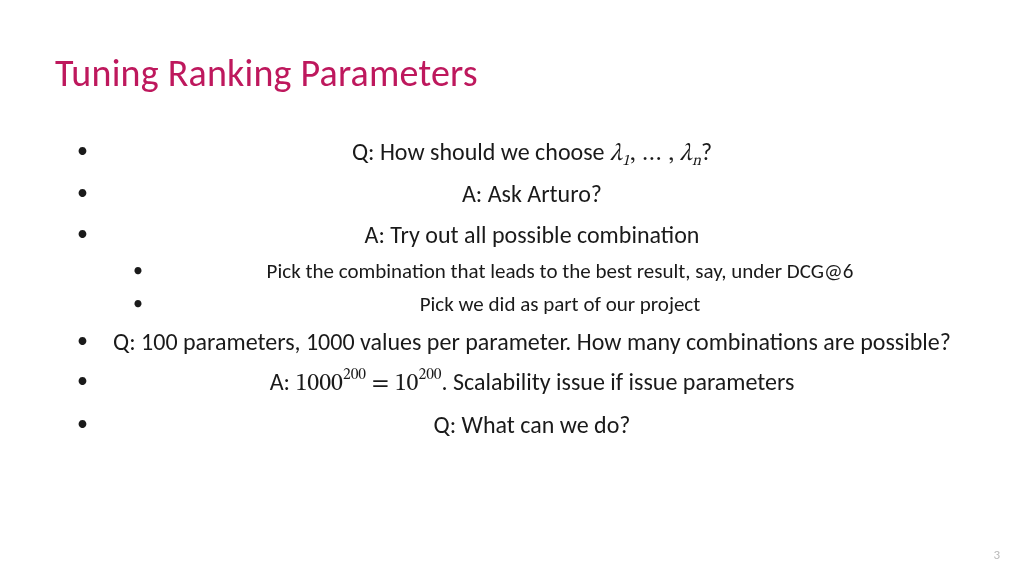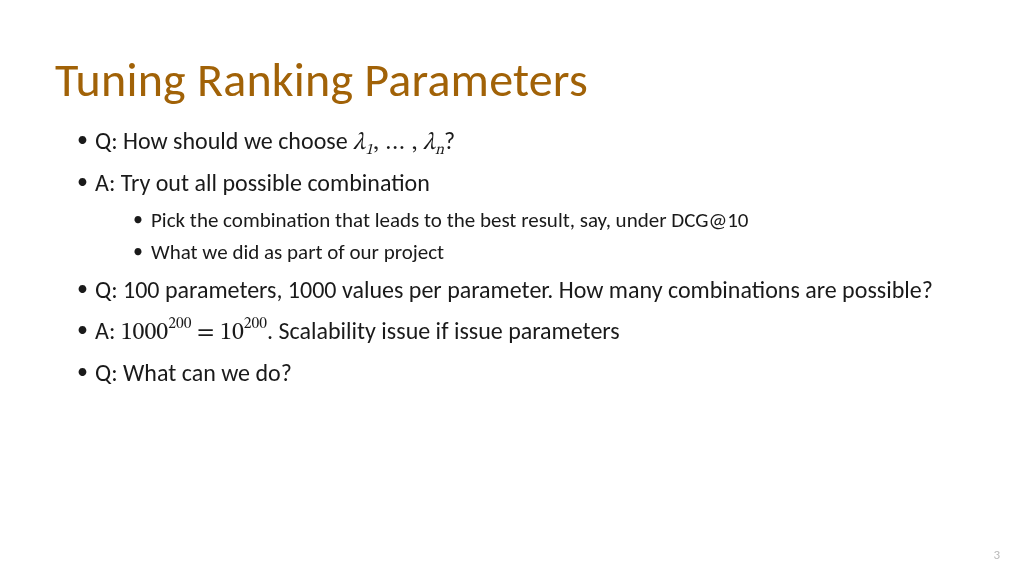--- a/index.html
+++ b/index.html
@@ -11,29 +11,30 @@
       color: #1a1a1a;
       position: relative;
       overflow: hidden;
     }
     .slide {
       padding: 50px 55px 30px 55px;
       height: 100%;
       position: relative;
     }
     .title {
-      font-size: 48px;
+      font-size: 38px;
       font-weight: 400;
-      color: #a16207;
-      margin-bottom: 16px;
+      color: #be185d;
+      margin-bottom: 40px;
       letter-spacing: 0.2px;
     }
     ul.main {
       list-style: none;
       padding-left: 22px;
+      text-align: center;
     }
     ul.main > li {
       position: relative;
       font-size: 24px;
       line-height: 1.35;
       margin-bottom: 8px;
       padding-left: 18px;
       color: #1a1a1a;
     }
     ul.main > li::before {
@@ -87,25 +88,26 @@
 </head>
 <body>
 
 <div class="slide">
   <h1 class="title">Tuning Ranking Parameters</h1>
 
   <ul class="main">
     <li>
       <span>Q: How should we choose </span><span class="math"><span>λ</span><sub>1</sub></span><span class="mathrm">, … , </span><span class="math"><span>λ</span><sub class="math">n</sub></span><span>?</span>
     </li>
+    <li>A: Ask Arturo?</li>
     <li>
       <span>A: Try out all possible combination</span>
       <ul class="sub">
-        <li>Pick the combination that leads to the best result, say, under DCG@10</li>
-        <li>What we did as part of our project</li>
+        <li>Pick the combination that leads to the best result, say, under DCG@6</li>
+        <li>Pick we did as part of our project</li>
       </ul>
     </li>
     <li>Q: 100 parameters, 1000 values per parameter. How many combinations are possible?</li>
     <li>
       <span>A: </span><span class="mathrm"><span>1000</span><sup>200</sup></span><span class="mathrm"> = </span><span class="mathrm"><span>10</span><sup>200</sup></span><span>. Scalability issue if issue parameters</span>
     </li>
     <li>Q: What can we do?</li>
   </ul>
 
   <div class="pagenum">3</div>

